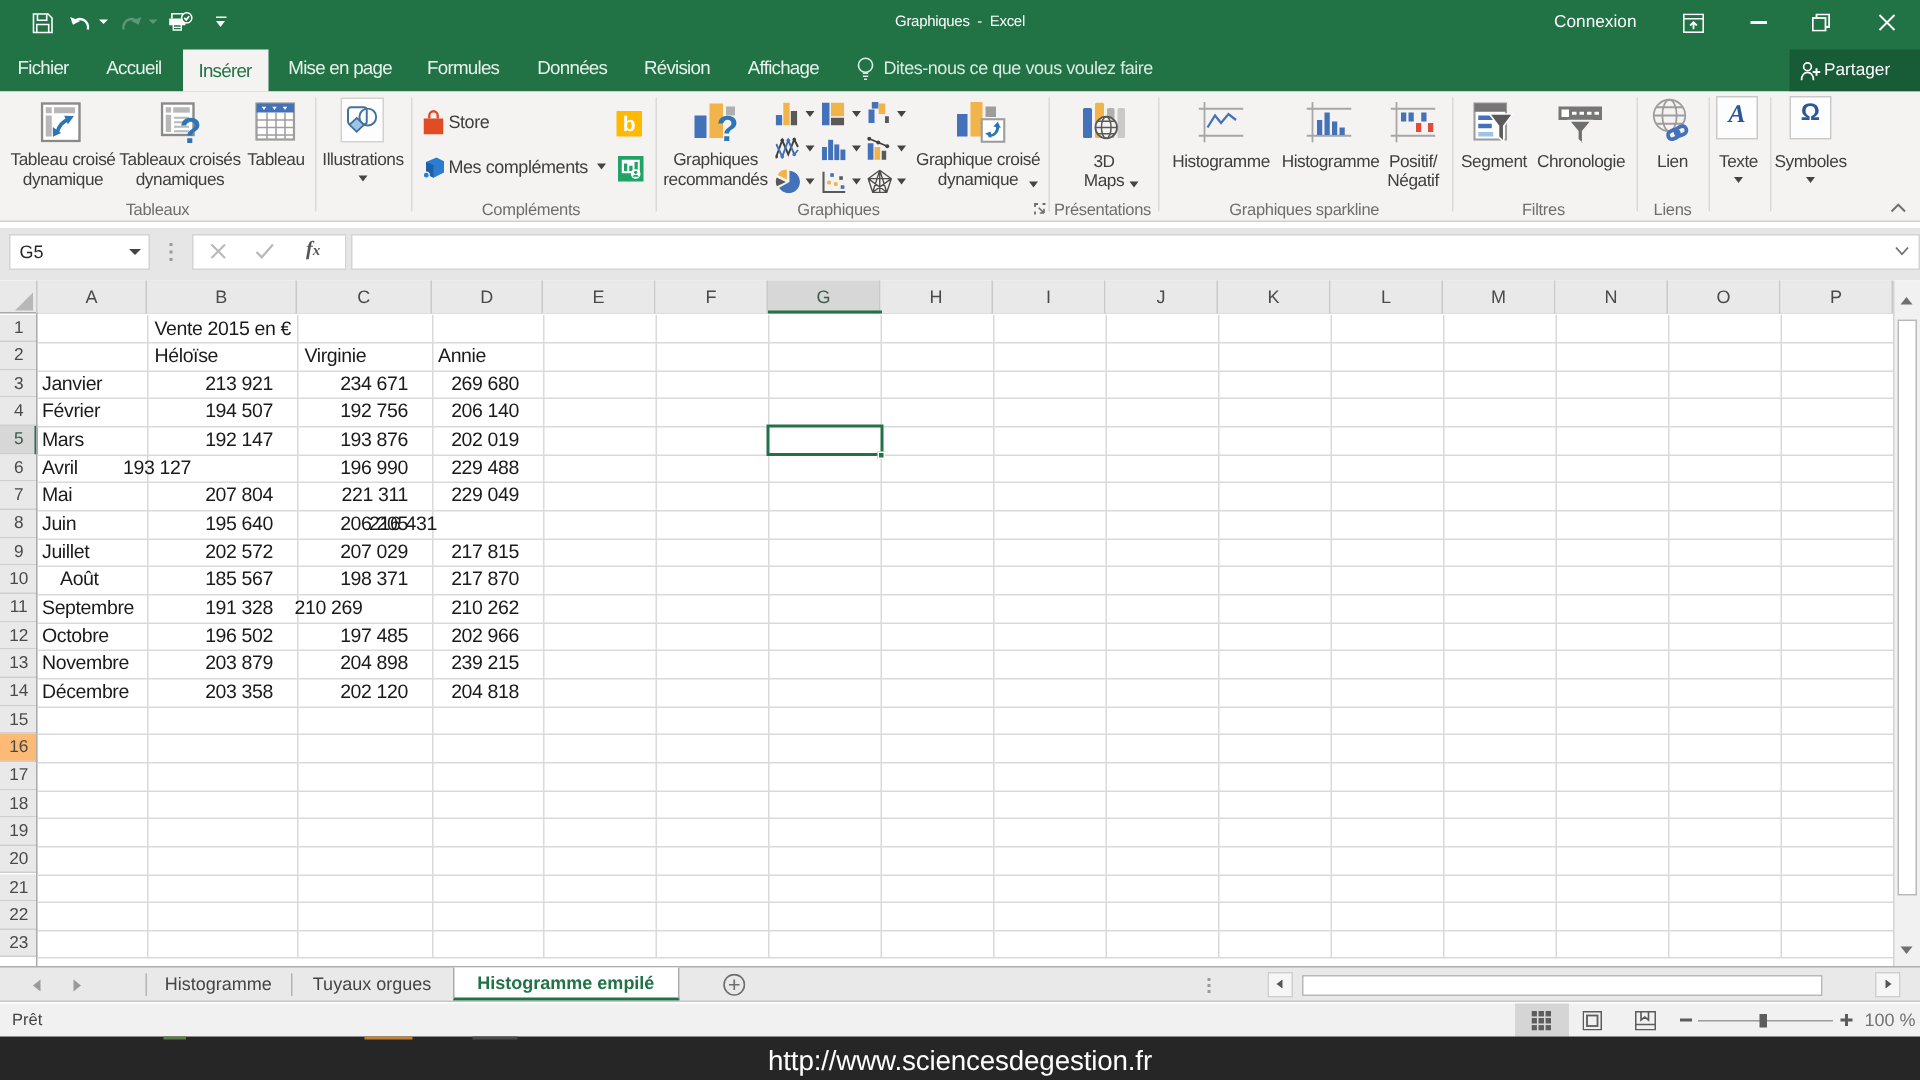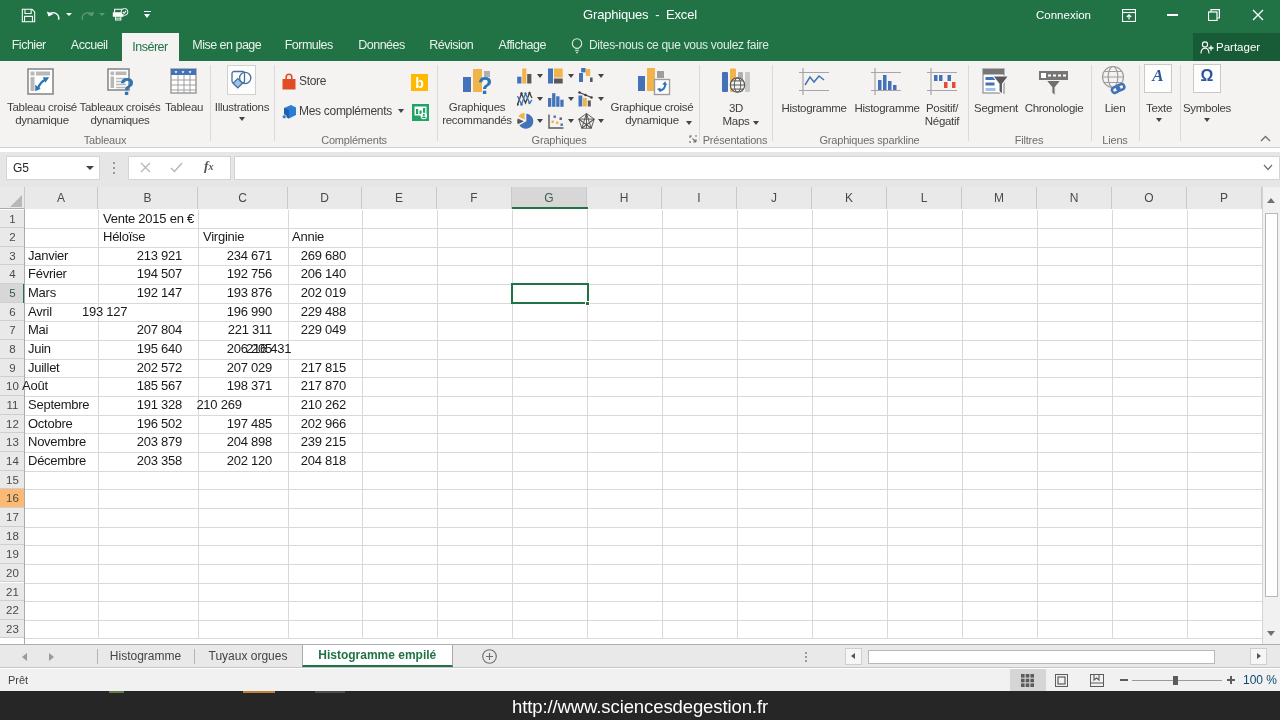--- a/index.html
+++ b/index.html
@@ -45,21 +45,21 @@
 <div class="abs" style="left:99px;top:13px;width:0;height:0;border-left:3.2px solid transparent;border-right:3.2px solid transparent;border-top:3.8px solid #5f9678"></div>
 <svg class="abs" style="left:111px;top:7px" width="18" height="17" viewBox="0 0 20 18" fill="none" stroke="#fff" stroke-width="1.2">
 <path d="M4 5.5 v-3.5 h8 v3.5" fill="none"></path>
       <path d="M2 5.5 h12 v5 h-2.5 v4 h-7 v-4 H2 z" fill="#fff" stroke="none"></path>
 <path d="M5.5 11 h5 M5.5 13 h5" stroke="#217346" stroke-width="1"></path>
 <circle cx="15" cy="5" r="3.8" fill="#217346" stroke="#fff" stroke-width="1.1"></circle>
       <path d="M13.2 5.1 l1.4 1.4 2.2-2.7" stroke-width="1.3" fill="none"></path>
     </svg>
 <div class="abs" style="left:143.5px;top:11px;width:7px;height:1.3px;background:#fff"></div>
 <div class="abs" style="left:143.5px;top:14px;width:0;height:0;border-left:3.5px solid transparent;border-right:3.5px solid transparent;border-top:4px solid #fff"></div>
-<div class="abs" style="left:0;top:0;width:1280px;height:30px;line-height:30px;text-align:center;color:#fff;font-size:13px;letter-spacing:-0.2px">Graphiques&nbsp;&nbsp;-&nbsp;&nbsp;Excel</div>
+<div class="abs" style="left:0;top:0;width:1280px;height:30px;line-height:30px;text-align:center;color:#fff;font-size:10px;letter-spacing:-0.2px">Graphiques&nbsp;&nbsp;-&nbsp;&nbsp;Excel</div>
 <div class="abs" style="left:1036px;top:0;height:30px;line-height:30px;color:#fff;font-size:11.5px">Connexion</div>
 <svg class="abs" style="left:1122px;top:9px" width="14" height="13" viewBox="0 0 14 13" fill="none" stroke="#fff" stroke-width="1.1">
 <rect x="0.5" y="0.5" width="13" height="12"></rect>
       <path d="M0.5 3.5 h13"></path>
       <path d="M7 10.5 v-4.5 M4.8 8 L7 5.8 9.2 8" stroke-width="1.2"></path>
     </svg>
 <div class="abs" style="left:1167px;top:14px;width:11px;height:1.5px;background:#fff"></div>
 <svg class="abs" style="left:1208px;top:9px" width="12" height="12" viewBox="0 0 12 12" fill="none" stroke="#fff" stroke-width="1.2">
 <rect x="0.5" y="3" width="8.5" height="8.5"></rect>
       <path d="M3 3 v-2.4 h8.4 v8.4 h-2.3"></path>
@@ -471,21 +471,21 @@
 <div class="cell" style="left:172px;top:134.40px;width:100px;height:18.65px;line-height:18.65px;text-align:right">221 311</div>
 <div class="cell" style="left:246px;top:134.40px;width:100px;height:18.65px;line-height:18.65px;text-align:right">229 049</div>
 <div class="cell" style="left:28px;top:153.05px;height:18.65px;line-height:18.65px">Juin</div>
 <div class="cell" style="left:82px;top:153.05px;width:100px;height:18.65px;line-height:18.65px;text-align:right">195 640</div>
 <div class="cell" style="left:172px;top:153.05px;width:100px;height:18.65px;line-height:18.65px;text-align:right">206 205</div>
 <div class="cell" style="left:246px;top:153.05px;width:100px;height:18.65px;line-height:18.65px;">216 431</div>
 <div class="cell" style="left:28px;top:171.70px;height:18.65px;line-height:18.65px">Juillet</div>
 <div class="cell" style="left:82px;top:171.70px;width:100px;height:18.65px;line-height:18.65px;text-align:right">202 572</div>
 <div class="cell" style="left:172px;top:171.70px;width:100px;height:18.65px;line-height:18.65px;text-align:right">207 029</div>
 <div class="cell" style="left:246px;top:171.70px;width:100px;height:18.65px;line-height:18.65px;text-align:right">217 815</div>
-<div class="cell" style="left:22px;top:190.35px;height:18.65px;line-height:18.65px">Août</div>
+<div class="cell" style="left:40px;top:190.35px;height:18.65px;line-height:18.65px">Août</div>
 <div class="cell" style="left:82px;top:190.35px;width:100px;height:18.65px;line-height:18.65px;text-align:right">185 567</div>
 <div class="cell" style="left:172px;top:190.35px;width:100px;height:18.65px;line-height:18.65px;text-align:right">198 371</div>
 <div class="cell" style="left:246px;top:190.35px;width:100px;height:18.65px;line-height:18.65px;text-align:right">217 870</div>
 <div class="cell" style="left:28px;top:209.00px;height:18.65px;line-height:18.65px">Septembre</div>
 <div class="cell" style="left:82px;top:209.00px;width:100px;height:18.65px;line-height:18.65px;text-align:right">191 328</div>
 <div class="cell" style="left:169px;top:209.00px;width:100px;height:18.65px;line-height:18.65px;text-align:center">210 269</div>
 <div class="cell" style="left:246px;top:209.00px;width:100px;height:18.65px;line-height:18.65px;text-align:right">210 262</div>
 <div class="cell" style="left:28px;top:227.65px;height:18.65px;line-height:18.65px">Octobre</div>
 <div class="cell" style="left:82px;top:227.65px;width:100px;height:18.65px;line-height:18.65px;text-align:right">196 502</div>
 <div class="cell" style="left:172px;top:227.65px;width:100px;height:18.65px;line-height:18.65px;text-align:right">197 485</div>
@@ -546,19 +546,19 @@
     </svg>
 <svg class="abs" style="left:1090px;top:5px" width="14" height="13" viewBox="0 0 14 13" fill="none" stroke="#5c5c5c">
       <rect x="0.5" y="0.5" width="13" height="12" stroke-width="1"></rect>
       <path d="M4 0.5 V6 l2.5 -2 2.5 2 V0.5 M0.5 9 H14" stroke-width="1.1"></path>
     </svg>
 <div class="abs" style="left:1120px;top:10px;width:8px;height:2px;background:#5c5c5c"></div>
 <div class="abs" style="left:1132px;top:11px;width:90px;height:1px;background:#9a9a9a"></div>
 <div class="abs" style="left:1173px;top:7px;width:4.5px;height:9px;background:#5c5c5c"></div>
 <div class="abs" style="left:1227px;top:10px;width:8px;height:2px;background:#5c5c5c"></div>
 <div class="abs" style="left:1227px;top:7px;width:2px;height:8px;background:#5c5c5c;margin-left:3px"></div>
-<div class="abs" style="left:1243px;top:0;height:22px;line-height:22px;font-size:12px;color:#0c4a6e">100&nbsp;%</div>
+<div class="abs" style="left:1243px;top:0;height:22px;line-height:22px;font-size:12px;color:#737373">100&nbsp;%</div>
 </div>
 <div class="abs" id="blackbar">
 <div class="abs" style="left:109px;top:0;width:15px;height:1.5px;background:#5a7d49"></div>
 <div class="abs" style="left:243px;top:0;width:32px;height:1.5px;background:#c07f3a"></div>
 <div class="abs" style="left:315px;top:0;width:30px;height:1.5px;background:#4a4a4a"></div>
 <div class="abs" style="left:0;top:5px;width:1280px;font-size:18.5px;letter-spacing:-0.1px;color:#fff;text-align:center">http://www.sciencesdegestion.fr</div>
 </div>
 </body></html>

